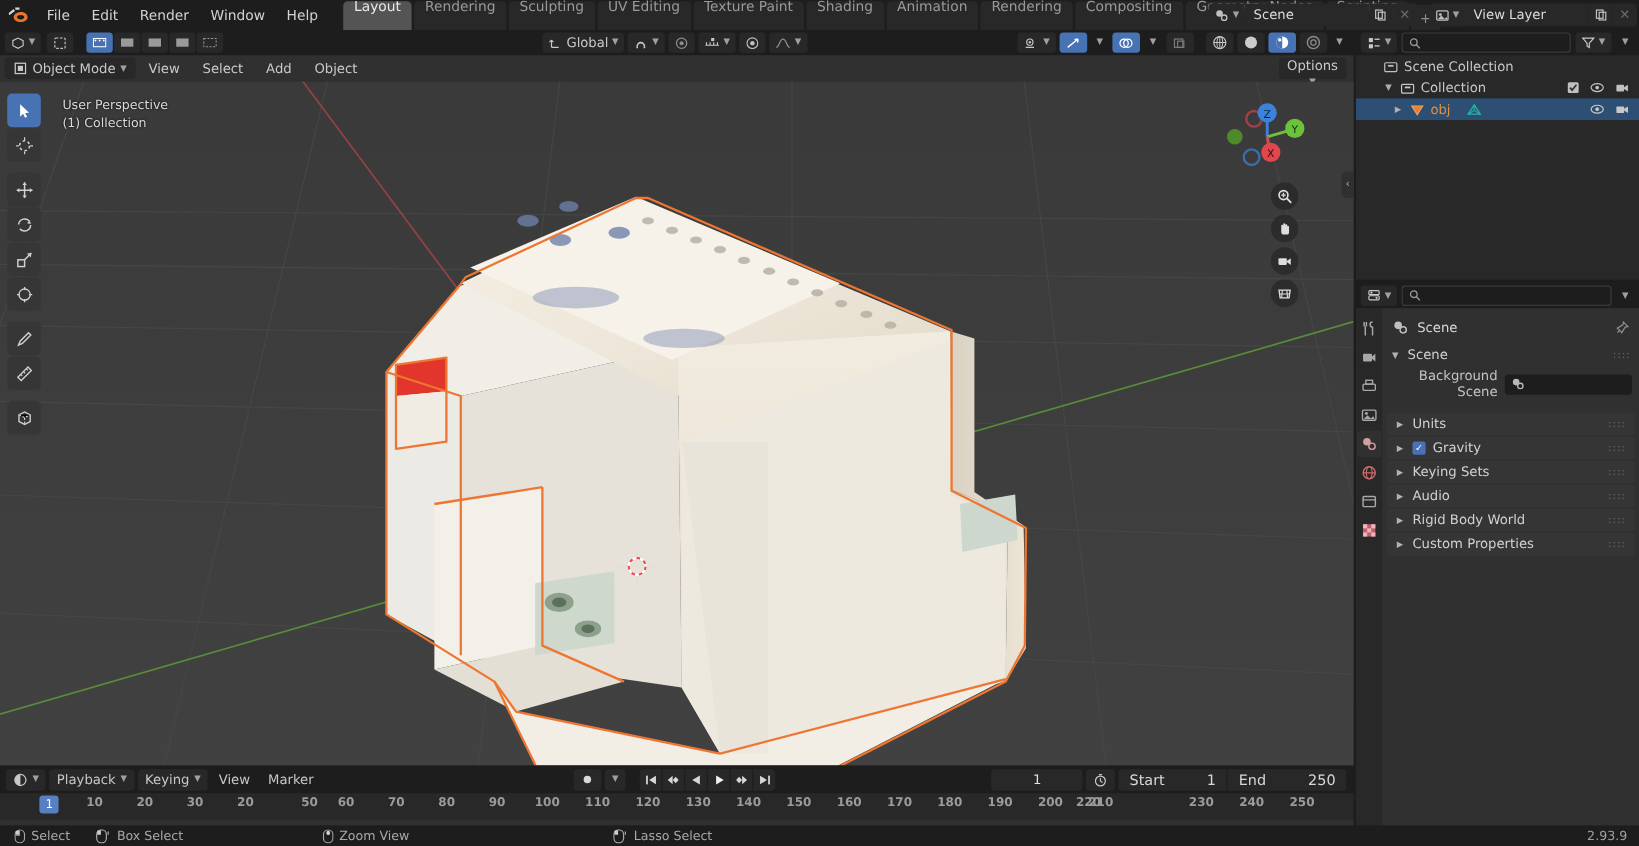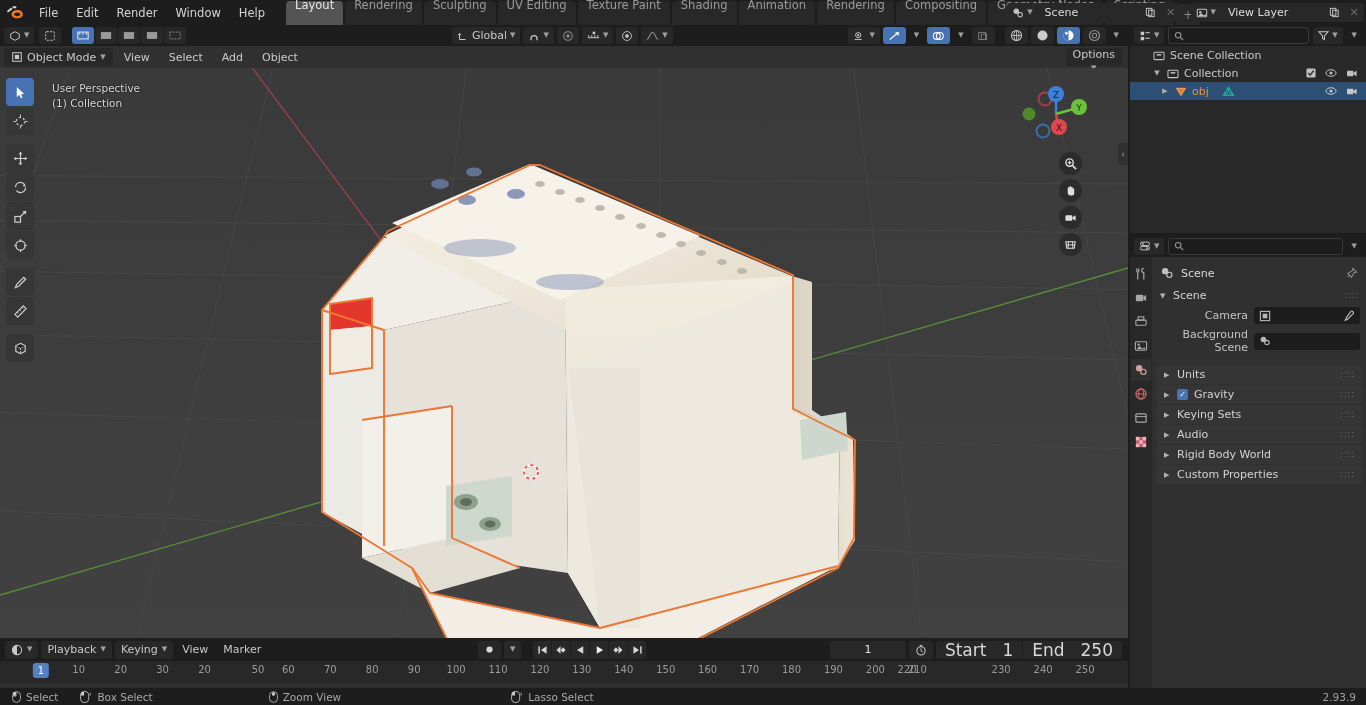--- a/index.html
+++ b/index.html
@@ -124,28 +124,28 @@
     background: #282828; width: 18px; height: 18px; display: flex; align-items: center;
     justify-content: center; color: #d8d8d8;
   }
   .tp-btn:first-child { border-radius: 3px 0 0 3px; }
   .tp-btn:last-child { border-radius: 0 3px 3px 0; }
   .num-field {
     background: #282828; border-radius: 3px; height: 18px; display: flex; align-items: center;
     justify-content: center; color: #e2e2e2; font-size: 11px;
   }
   .range-field {
-    background: #282828; height: 18px; display: flex; align-items: center; gap: 16px;
-    padding: 0 9px; color: #d8d8d8; font-size: 17px; justify-content: center;
+    background: #282828; height: 18px; display: flex; align-items: center; gap: 35px;
+    padding: 0 9px; color: #d8d8d8; font-size: 12px; justify-content: center;
   }
   .tl-ruler {
     position: absolute; left: 0; top: 661px; width: 1128px; height: 22px;
     background: #282828; overflow: hidden;
   }
-  .tick { position: absolute; top: 3px; font-size: 10px; color: #9b9b9b; transform: translateX(-50%); }
+  .tick { position: absolute; top: 3px; font-size: 10px; color: #9b9b9b; transform: translateX(-50%); font-weight: bold; }
   .playhead {
     position: absolute; top: 2px; height: 15px; background: #5680c2; border-radius: 3px;
     color: #ffffff; font-size: 10px; display: flex; align-items: center; justify-content: center;
     padding: 0 5px; transform: translateX(-50%); min-width: 16px;
   }
   .tl-body {
     position: absolute; left: 0; top: 683px; width: 1128px; height: 5px; background: #303030;
   }
 
   
@@ -1028,34 +1028,20 @@
         </span>
       </div>
 
       <div class="panel-head">
         <span class="tri">▼</span>
         <span>Scene</span>
         <span class="grip">::::</span>
       </div>
 
       <div class="prop-row">
-        <span class="prop-label">Camera</span>
-        <span class="prop-field">
-          <svg width="12" height="12" viewBox="0 0 13 13">
-              <rect x="1.5" y="1.5" width="10" height="10" fill="none" stroke="#b8b8b8" stroke-width="1.2"></rect>
-              <rect x="4" y="4" width="5" height="5" fill="#b8b8b8"></rect>
-            </svg>
-          <span class="eyedrop">
-            <svg width="12" height="12" viewBox="0 0 13 13">
-                <path d="M8.5 1.5 A1.8 1.8 0 0 1 11 4 L5 10 L2.5 11 L3.5 8.5 Z" fill="none" stroke="#bdbdbd" stroke-width="1.2"></path>
-              </svg>
-          </span>
-        </span>
-      </div>
-      <div class="prop-row">
         <span class="prop-label">Background Scene</span>
         <span class="prop-field">
           <svg width="12" height="12" viewBox="0 0 13 13">
               <circle cx="4.8" cy="4.8" r="3" fill="#b8b8b8"></circle>
               <circle cx="8.6" cy="8.2" r="2.4" fill="none" stroke="#b8b8b8" stroke-width="1.2"></circle>
             </svg>
         </span>
       </div>
 
       <div style="height:8px"></div>

